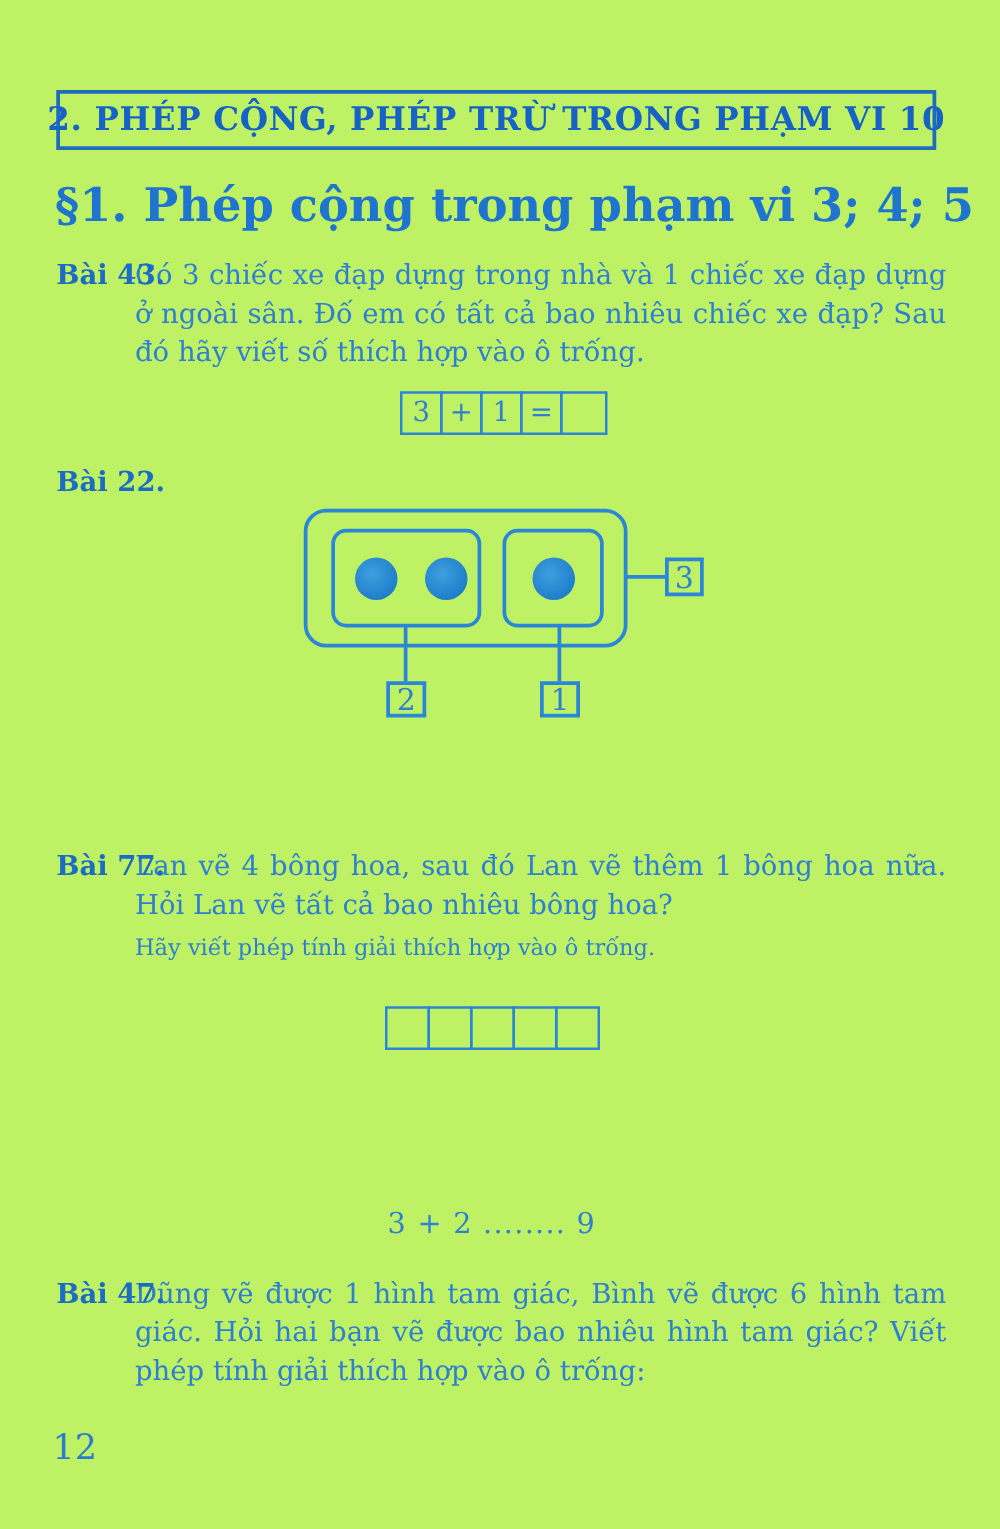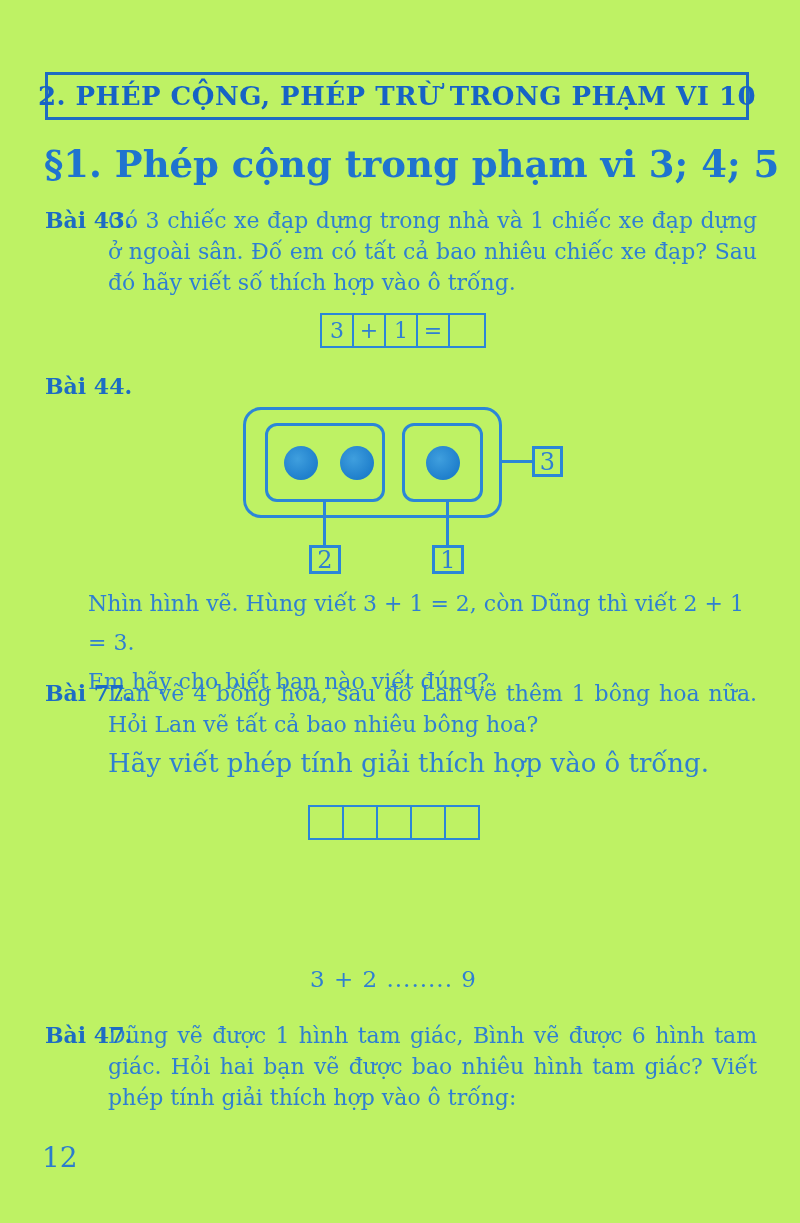--- a/index.html
+++ b/index.html
@@ -21,21 +21,21 @@
     font-size:26px;font-weight:bold;color:#1763c5;letter-spacing:.5px;white-space:nowrap;
   }
   .section-title{
     position:absolute;left:44px;top:142px;
     font-size:37px;font-weight:bold;color:#1f74cf;
   }
   
   .prob{position:absolute;left:45px;width:712px;font-size:22px;line-height:31px;}
   .plabel{position:absolute;left:0;top:0;font-weight:bold;color:#1d6cc4;white-space:nowrap;}
   .ptext{margin-left:63px;text-align:justify;color:#2f7fd2;}
-  .subline{position:absolute;left:108px;font-size:26px;color:#2f7fd2;white-space:nowrap;}
+  .subline{position:absolute;left:108px;font-size:18px;color:#2f7fd2;white-space:nowrap;}
   .caption{
     position:absolute;left:88px;top:584px;width:668px;
     font-size:22px;line-height:39px;color:#2f7fd2;
   }
   
   .strip{position:absolute;display:flex;}
   .cell{
     width:34px;height:35px;box-sizing:border-box;
     border:2px solid #2b86d8;margin-left:-2px;
     display:flex;align-items:center;justify-content:center;
@@ -78,21 +78,21 @@
 
   <div class="strip" style="left:320px;top:313px;">
     <div class="cell">3</div>
     <div class="cell">+</div>
     <div class="cell">1</div>
     <div class="cell">=</div>
     <div class="cell" style="width:38px;"></div>
   </div>
 
   <div class="prob" style="top:371px;">
-    <span class="plabel">Bài 44.</span>
+    <span class="plabel">Bài 22.</span>
   </div>
 
   <div>
     <div class="fig-box outer"></div>
     <div class="fig-box inner-left"></div>
     <div class="fig-box inner-right"></div>
 
     <div class="dot" style="left:284px;top:446px;"></div>
     <div class="dot" style="left:340px;top:446px;"></div>
     <div class="dot" style="left:426px;top:446px;"></div>
@@ -100,24 +100,20 @@
     <div class="hline" style="left:500px;top:460px;width:32px;"></div>
     <div class="tag" style="left:532px;top:446px;width:31px;height:31px;">3</div>
 
     <div class="vline" style="left:323px;top:501px;height:44px;"></div>
     <div class="tag" style="left:309px;top:545px;width:32px;height:29px;">2</div>
 
     <div class="vline" style="left:446px;top:501px;height:44px;"></div>
     <div class="tag" style="left:432px;top:545px;width:32px;height:29px;">1</div>
   </div>
 
-  <div class="caption">
-    <div>Nhìn hình vẽ. Hùng viết 3 + 1 = 2, còn Dũng thì viết 2 + 1 = 3.</div>
-    <div>Em hãy cho biết bạn nào viết đúng?</div>
-  </div>
 
   <div class="prob" style="top:678px;">
     <span class="plabel">Bài 77.</span>
     <div class="ptext">Lan vẽ 4 bông hoa, sau đó Lan vẽ thêm 1 bông hoa nữa. Hỏi Lan vẽ tất cả bao nhiêu bông hoa?</div>
   </div>
   <div class="subline" style="top:748px;">Hãy viết phép tính giải thích hợp vào ô trống.</div>
 
   <div class="strip strip45" style="left:308px;top:805px;">
     <div class="cell"></div>
     <div class="cell"></div>

